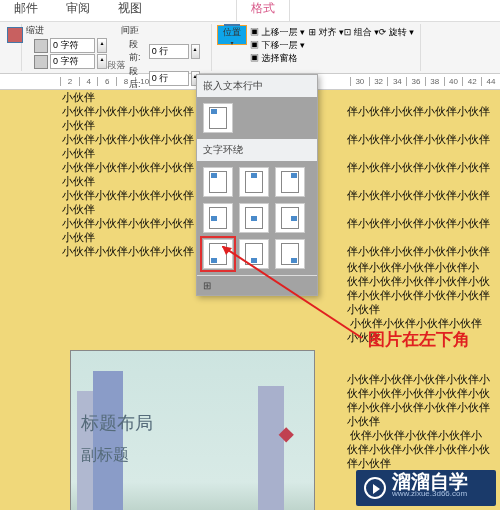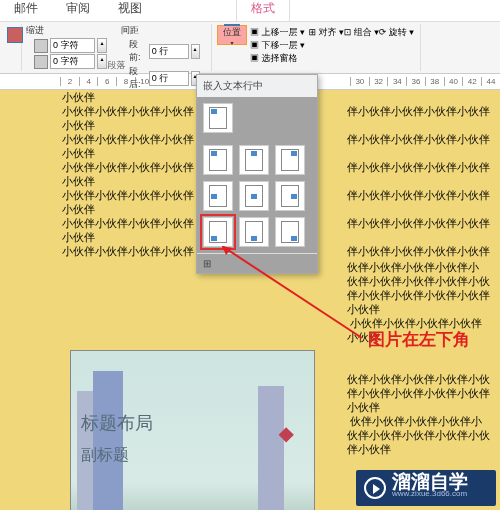--- a/index.html
+++ b/index.html
@@ -10,21 +10,21 @@
   .tab.active { background: #fff; border-top: 1px solid #ddd; border-left: 1px solid #ddd; border-right: 1px solid #ddd; color: #d85a8a; }
   
   .ribbon { display: flex; background: #f5f5f5; height: 52px; border-bottom: 1px solid #ccc; padding: 2px 0; font-size: 10px; }
   .rgroup { border-right: 1px solid #ddd; padding: 0 4px; display: flex; flex-direction: column; position: relative; }
   .rgroup-label { position: absolute; bottom: -1px; left: 50%; transform: translateX(-50%); font-size: 9px; color: #666; }
   .spin-row { display: flex; align-items: center; gap: 2px; margin: 1px 8px; }
   .spin-label { font-size: 9px; color: #333; }
   .spin { border: 1px solid #aaa; background: #fff; padding: 0 2px; width: 45px; height: 15px; font-size: 9px; display: flex; align-items: center; }
   .spin-btn { width: 10px; height: 15px; border: 1px solid #aaa; background: linear-gradient(#fff,#ddd); font-size: 6px; text-align: center; }
   .btn-ico { width: 20px; height: 20px; border: 1px solid transparent; display: flex; align-items: center; justify-content: center; margin: 1px; }
-  .btn-ico.active { border-color: #f0a030; background: #fca5a5; }
+  .btn-ico.active { border-color: #f0a030; background: #0ea5e9; }
   .big-btn { width: 30px; display: flex; flex-direction: column; align-items: center; justify-content: center; font-size: 9px; color: #333; padding: 2px; }
   .ico-sq { width: 16px; height: 16px; background: #6a9fd4; border: 1px solid #4478a8; }
   .ico-sm { width: 14px; height: 14px; background: #ccc; border: 1px solid #888; display: inline-block; }
   
   .ruler { height: 16px; background: #fff; border-bottom: 1px solid #ccc; font-size: 8px; color: #666; display: flex; align-items: center; padding-left: 60px; white-space: nowrap; overflow: hidden; }
   .ruler span { display: inline-block; width: 20px; text-align: center; border-left: 1px solid #aaa; }
   
   .doc-area { position: relative; background: #f0d87a; height: 420px; padding: 0 0 0 62px; }
   .doc-text { font-size: 11px; color: #000; line-height: 14px; }
   .row-text { white-space: nowrap; }
@@ -160,20 +160,21 @@
   </div>
   <div style="position:absolute;right:10px;top:170px;font-size:11px;line-height:14px">
     <div>伙伴<span>小伙伴</span><span>小伙伴</span><span>小伙伴</span>小</div>
     <div>伙伴<span>小伙伴</span><span>小伙伴</span><span>小伙伴</span>小伙</div>
     <div>伴<span>小伙伴</span><span>小伙伴</span><span>小伙伴</span><span>小伙伴</span></div>
     <div><span>小伙伴</span></div>
     <div>&nbsp;<span>小伙伴</span><span>小伙伴</span><span>小伙伴</span><span>小伙伴</span></div>
     <div><span>小伙伴</span></div>
     <div style="height:14px"></div>
     <div style="height:14px"></div>
+    <div><span>小伙伴</span><span>小伙伴</span><span>小伙伴</span><span>小伙伴</span>小</div>
     <div>伙伴<span>小伙伴</span><span>小伙伴</span><span>小伙伴</span>小伙</div>
     <div>伴<span>小伙伴</span><span>小伙伴</span><span>小伙伴</span><span>小伙伴</span></div>
     <div><span>小伙伴</span></div>
     <div>&nbsp;伙伴<span>小伙伴</span><span>小伙伴</span><span>小伙伴</span>小</div>
     <div>伙伴<span>小伙伴</span><span>小伙伴</span><span>小伙伴</span>小伙</div>
     <div>伴<span>小伙伴</span></div>
   </div>
 
   <div class="cover-img">
     <div class="bldg" style="left:6px;top:40px;width:32px;height:140px;background:#b0b8d0"></div>
@@ -188,20 +189,21 @@
 
 <div class="dropdown">
   <div class="dd-header">嵌入文本行中</div>
   <div class="dd-grid">
     <div class="dd-item">
         <div class="dd-doc">
           <div class="dd-pic" style="left:1px;top:1px"></div>
         </div>
       </div>
   </div>
+  <div class="dd-header">文字环绕</div>
   <div class="dd-grid">
     <div class="dd-item">
         <div class="dd-doc">
           <div class="dd-pic" style="left:1px;top:1px"></div>
         </div>
       </div>
     <div class="dd-item">
         <div class="dd-doc">
           <div class="dd-pic" style="left:5px;top:1px"></div>
         </div>

